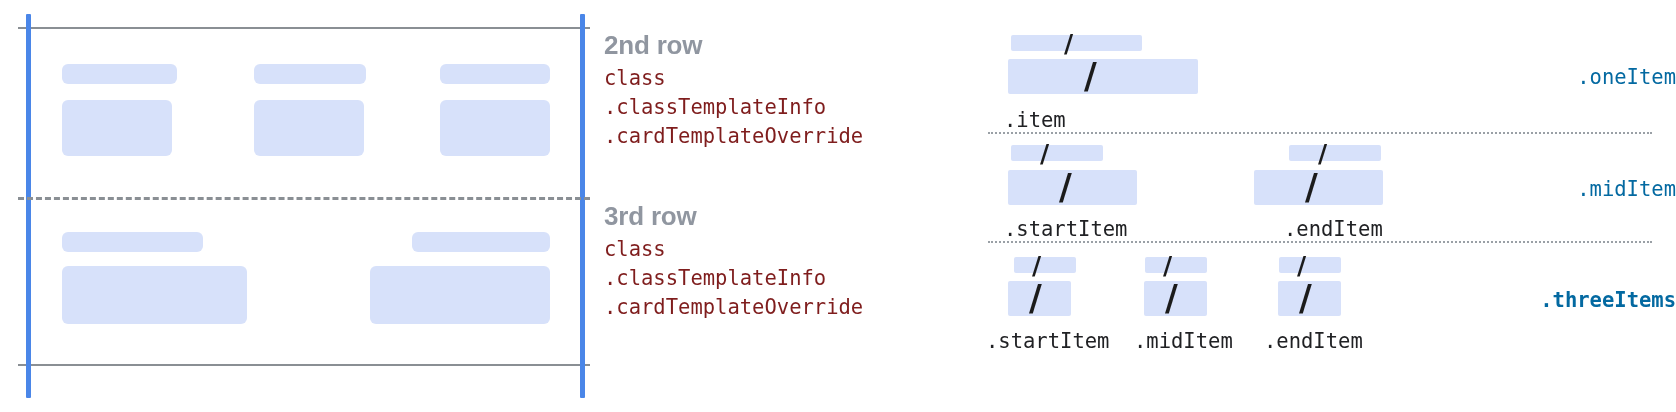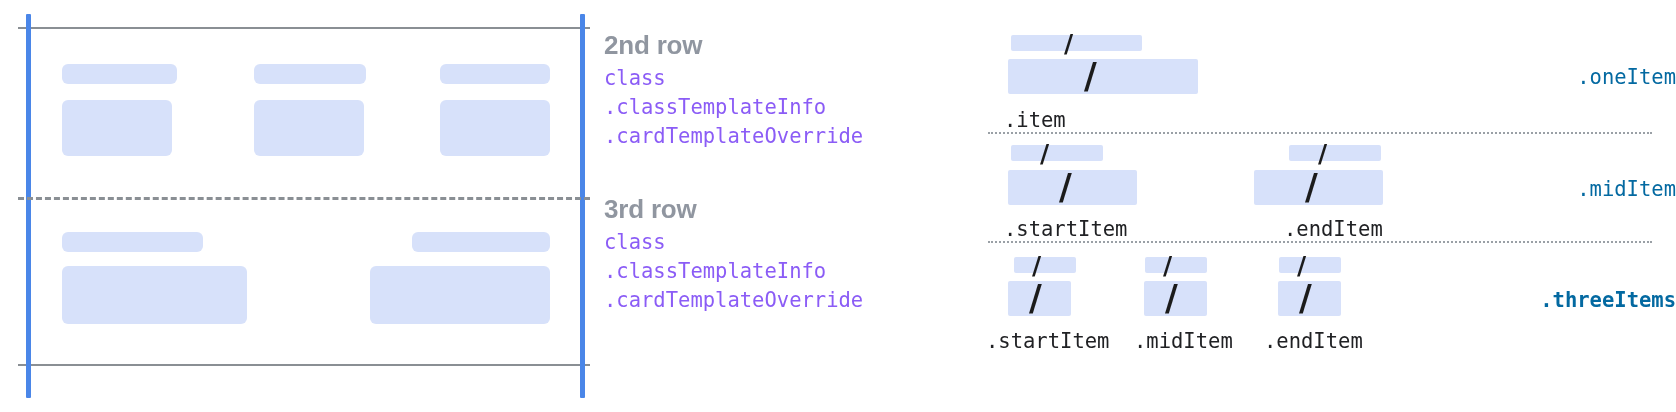--- a/index.html
+++ b/index.html
@@ -27,21 +27,21 @@
 
   
   .mid-col{position:absolute;left:604px;top:0;width:360px;height:412px;}
   .blk{position:absolute;left:0;}
   .blk .head{
     font-size:26px;font-weight:bold;color:#9096a0;
     letter-spacing:-0.2px;line-height:30px;margin:0 0 4px 0;
   }
   .blk .code{
     font-family:"DejaVu Sans Mono","Liberation Mono",monospace;
-    font-size:20.5px;color:#8b5cf6;line-height:29px;white-space:pre;
+    font-size:20.5px;color:#7f1d1d;line-height:29px;white-space:pre;
   }
 
   
   .right-col{position:absolute;left:964px;top:0;width:712px;height:412px;}
   .dotted-div{position:absolute;height:0;border-top:2px dotted #9aa0a6;}
 
   .ibar{position:absolute;background:#d7e1fa;border-radius:2px;}
   .slash{position:absolute;color:#1b1b1b;font-family:"DejaVu Sans",sans-serif;
     font-weight:bold;line-height:1;pointer-events:none;}
 
@@ -88,21 +88,21 @@
 
   <div class="mid-col">
 
     <div class="blk" style="top:30px;">
       <div class="head">2nd row</div>
       <div class="code">class</div>
       <div class="code">.classTemplateInfo</div>
       <div class="code">.cardTemplateOverride</div>
     </div>
 
-    <div class="blk" style="top:194px;">
+    <div class="blk" style="top:201px;">
       <div class="head">3rd row</div>
       <div class="code">class</div>
       <div class="code">.classTemplateInfo</div>
       <div class="code">.cardTemplateOverride</div>
     </div>
   </div>
 
   <div class="right-col">
 
     <div>

